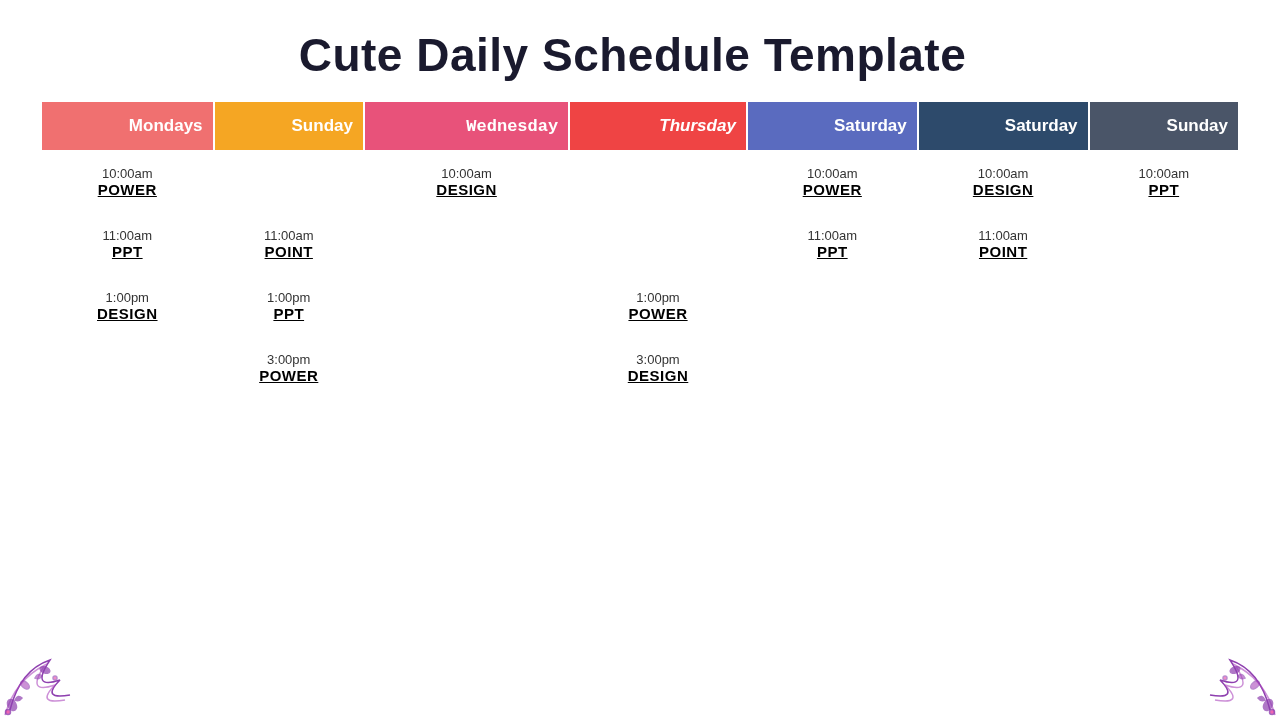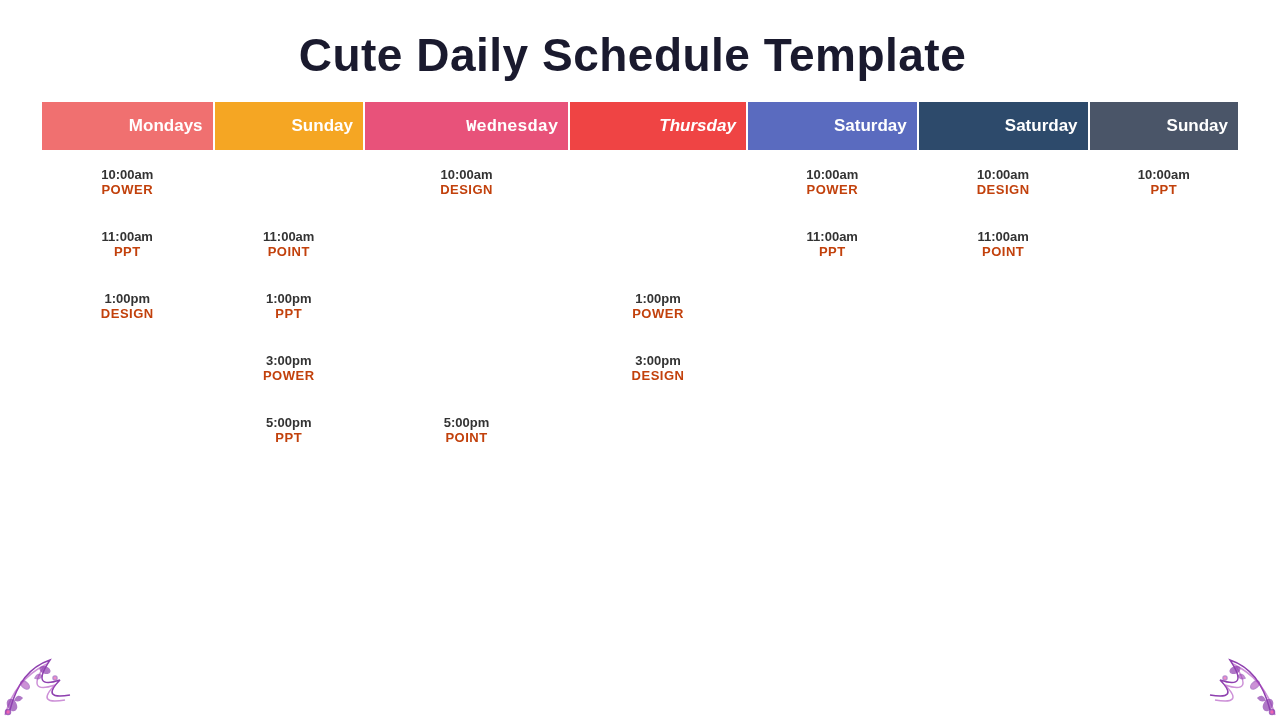--- a/index.html
+++ b/index.html
@@ -45,27 +45,28 @@
       padding: 10px 8px;
       font-size: 13px;
       border: 2px solid #ffffff;
       vertical-align: middle;
       min-height: 62px;
       height: 62px;
     }
     .cell-time {
       font-size: 13px;
       color: #333;
+      font-weight: 400;
+    }
+    .cell-label {
+      font-size: 15px;
       font-weight: 700;
-    }
-    .cell-label {
-      font-size: 13px;
-      font-weight: 700;
-      color: #c2410c;
+      color: #000000;
       letter-spacing: 0.5px;
+      text-decoration: underline;
     }
 
     
     .corner-decor-left {
       position: absolute;
       bottom: 0;
       left: 0;
       width: 90px;
       height: 70px;
     }
@@ -166,35 +167,20 @@
         </td>
         <td class="row-wednesday"></td>
         <td class="row-thursday">
           <div class="cell-time">3:00pm</div>
           <div class="cell-label">DESIGN</div>
         </td>
         <td class="row-friday"></td>
         <td class="row-saturday"></td>
         <td class="row-sunday"></td>
       </tr>
-      <tr>
-        <td class="row-monday"></td>
-        <td class="row-tuesday">
-          <div class="cell-time">5:00pm</div>
-          <div class="cell-label">PPT</div>
-        </td>
-        <td class="row-wednesday">
-          <div class="cell-time">5:00pm</div>
-          <div class="cell-label">POINT</div>
-        </td>
-        <td class="row-thursday"></td>
-        <td class="row-friday"></td>
-        <td class="row-saturday"></td>
-        <td class="row-sunday"></td>
-      </tr>
     </tbody>
 </table>
 
 <svg class="corner-decor-left" viewBox="0 0 90 70" xmlns="http://www.w3.org/2000/svg">
   <g fill="none" stroke="#7b1fa2" stroke-width="1.5" opacity="0.85">
     <path d="M10,60 Q20,20 50,10 Q30,40 60,30 Q40,50 70,45" stroke="#7b1fa2" fill="none"></path>
     <path d="M5,65 Q15,30 45,15 Q25,45 55,35 Q35,55 65,50" stroke="#9c27b0" fill="none" opacity="0.6"></path>
     <ellipse cx="12" cy="55" rx="4" ry="6" fill="#7b1fa2" opacity="0.7" transform="rotate(-30,12,55)"></ellipse>
     <ellipse cx="25" cy="35" rx="3" ry="5" fill="#9c27b0" opacity="0.6" transform="rotate(-50,25,35)"></ellipse>
     <ellipse cx="45" cy="20" rx="3" ry="5" fill="#7b1fa2" opacity="0.7" transform="rotate(-70,45,20)"></ellipse>

